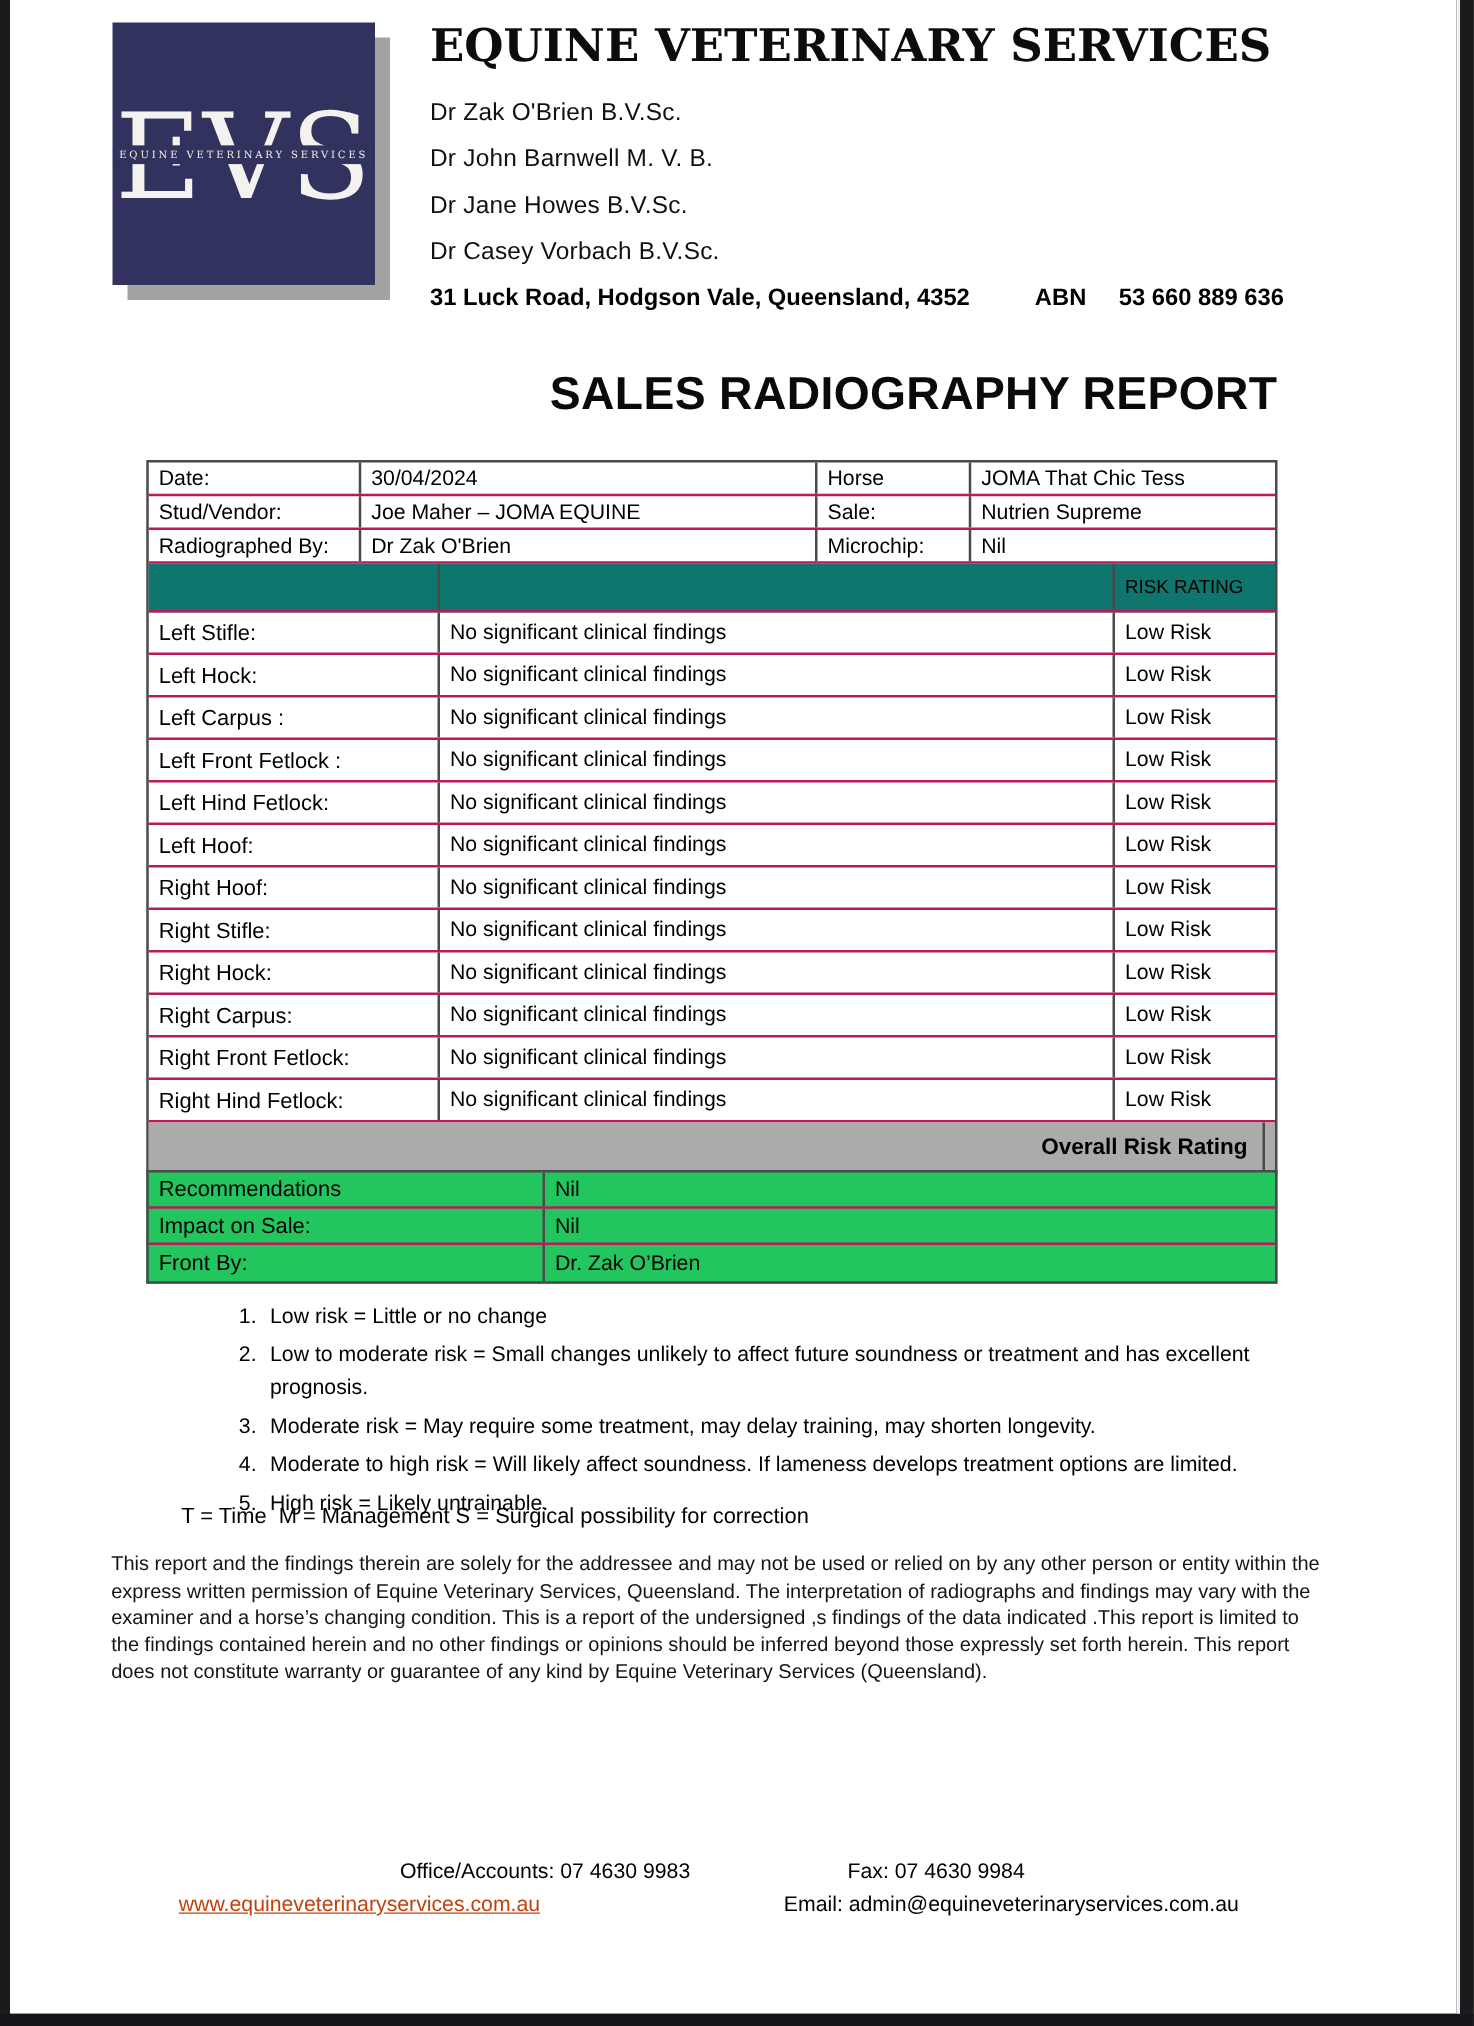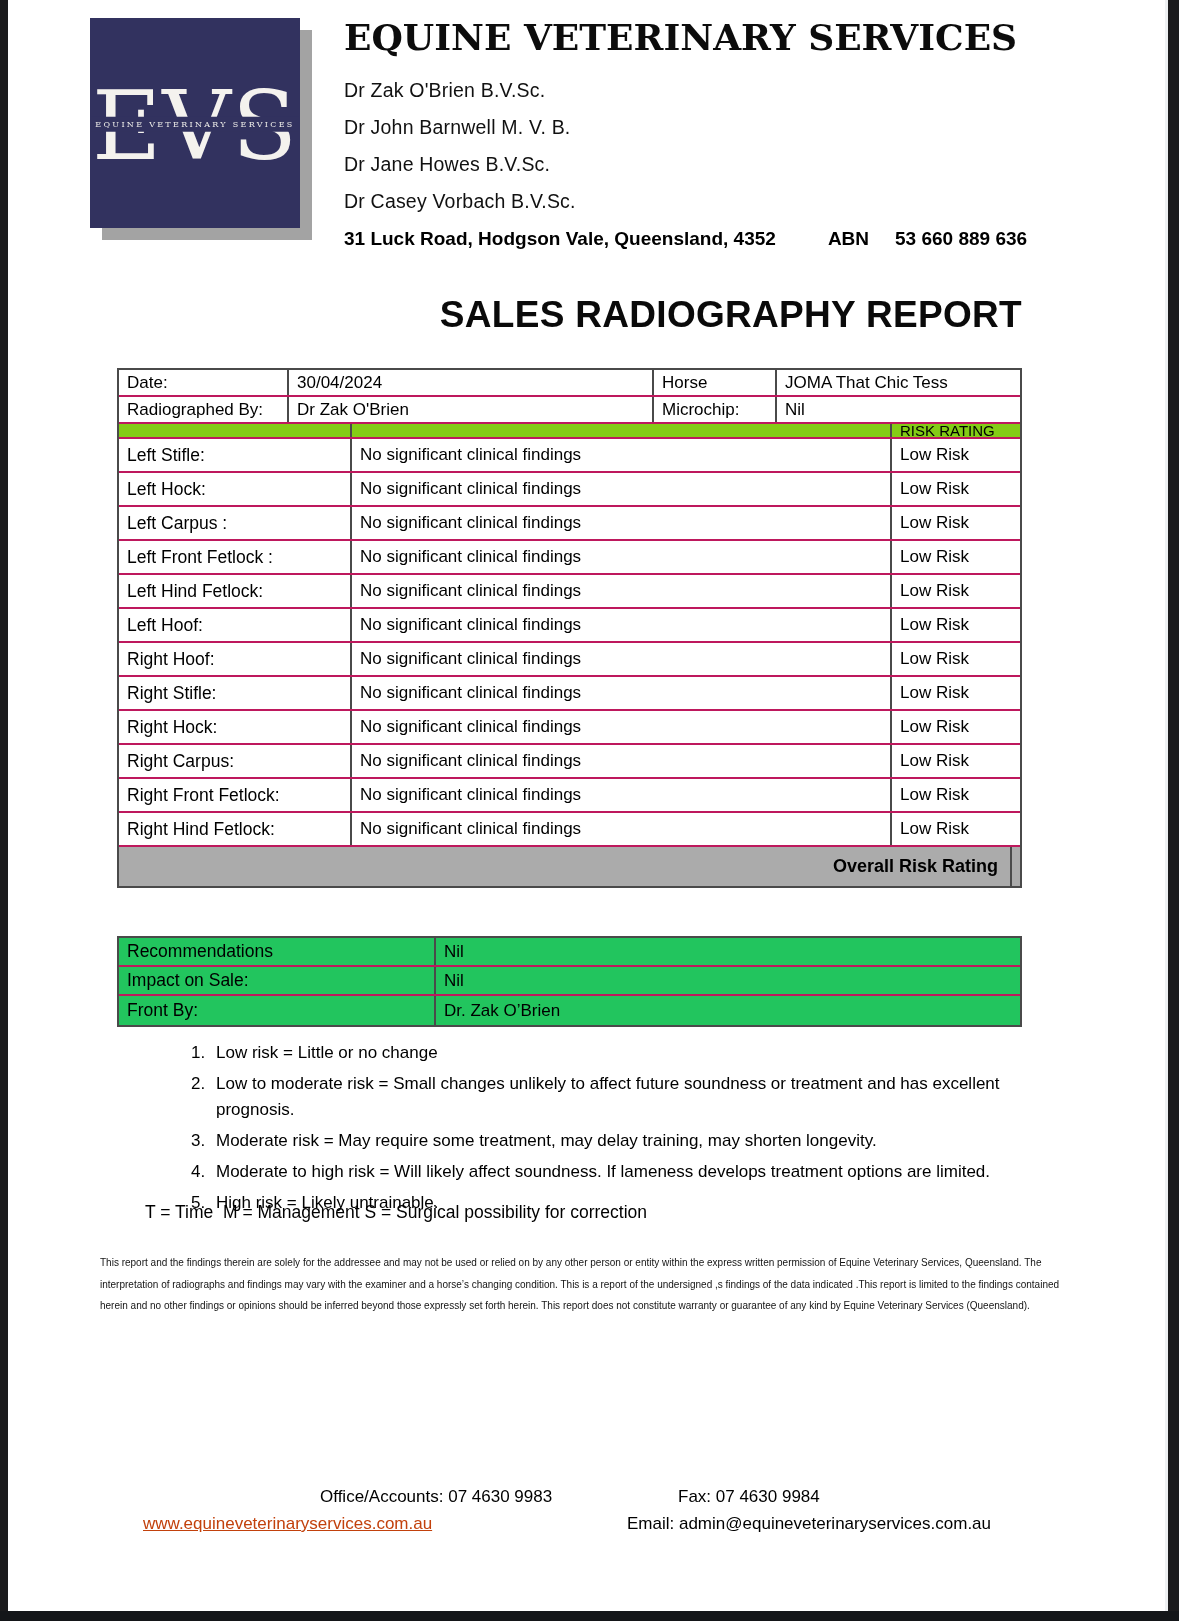--- a/index.html
+++ b/index.html
@@ -65,21 +65,21 @@
   .cell{
     display:flex;align-items:center;padding-left:8px;box-sizing:border-box;
     border-right:2px solid #4a4a4a;font-size:17px;overflow:hidden;white-space:nowrap;
   }
   .cell:last-child{border-right:none;}
   .row-info{height:27px;}
   .c-l1{width:170px;}
   .c-v1{width:365px;}
   .c-l2{width:123px;}
   .c-v2{flex:1;border-radius:12px;}
-  .row-grayhead{height:15px;background:#84cc16;}
+  .row-grayhead{height:39px;background:#0f766e;}
   .row-grayhead .cell{font-size:15px;}
   .row-body{height:34px;}
   .c-part{width:233px;font-size:17.5px;}
   .c-find{width:540px;}
   .c-risk{flex:1;}
   .row-overall{height:39px;background:#ababab;}
   .c-overall-label{
     width:902px;justify-content:flex-end;padding-right:12px;
     font-weight:700;font-size:18px;
   }
@@ -97,21 +97,21 @@
   
   .notes{
     position:absolute;left:166px;top:1040px;width:850px;
     margin:0;padding:0 0 0 36px;font-size:17px;
   }
   .notes li{margin-bottom:5px;line-height:26px;padding-left:6px;}
   .legend{position:absolute;left:137px;top:1202px;font-size:17.5px;white-space:pre-wrap;}
 
   .disclaimer{
     position:absolute;left:80px;top:1240px;width:974px;
-    font-size:10px;line-height:21.5px;color:#141414;margin:12px;
+    font-size:16px;line-height:21.5px;color:#141414;margin:1px;
   }
 
   
   .f-item{position:absolute;font-size:17px;white-space:nowrap;}
   .f-office{left:312px;top:1487px;}
   .f-fax{left:670px;top:1487px;}
   .f-web{left:135px;top:1514px;color:#c2410c;text-decoration:underline;cursor:pointer;}
   .f-email{left:619px;top:1514px;}
 </style>
 </head>
@@ -144,20 +144,26 @@
 
   <div class="rtable">
 
     <div class="trow row-info">
       <div class="cell c-l1">Date:</div>
       <div class="cell c-v1">30/04/2024</div>
       <div class="cell c-l2">Horse</div>
       <div class="cell c-v2">JOMA That Chic Tess</div>
     </div>
     <div class="trow row-info">
+      <div class="cell c-l1">Stud/Vendor:</div>
+      <div class="cell c-v1">Joe Maher – JOMA EQUINE</div>
+      <div class="cell c-l2">Sale:</div>
+      <div class="cell c-v2">Nutrien Supreme</div>
+    </div>
+    <div class="trow row-info">
       <div class="cell c-l1">Radiographed By:</div>
       <div class="cell c-v1">Dr Zak O'Brien</div>
       <div class="cell c-l2">Microchip:</div>
       <div class="cell c-v2">Nil</div>
     </div>
 
     <div class="trow row-grayhead">
       <div class="cell c-part"></div>
       <div class="cell c-find"></div>
       <div class="cell c-risk">RISK RATING</div>

